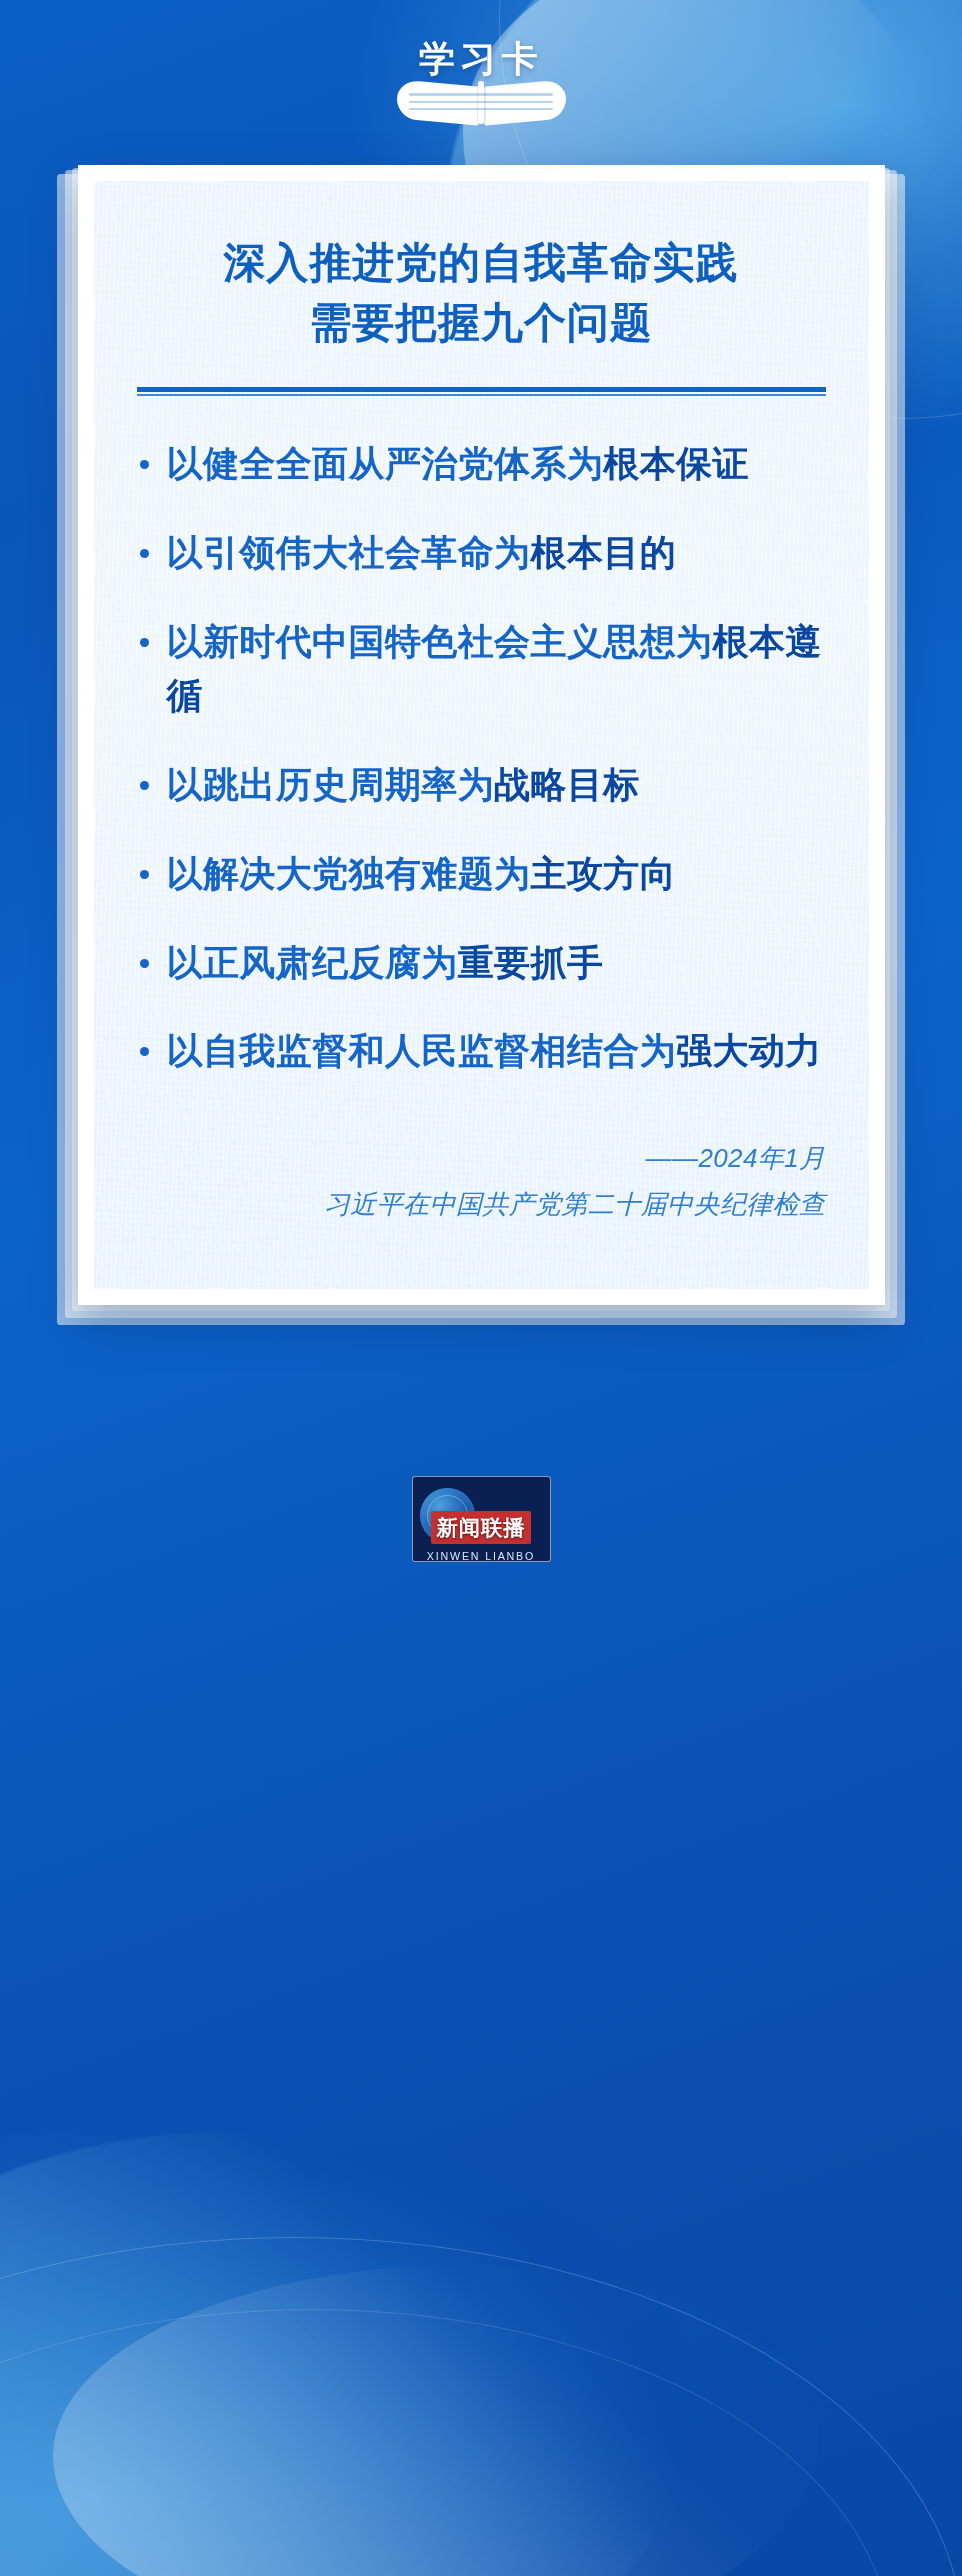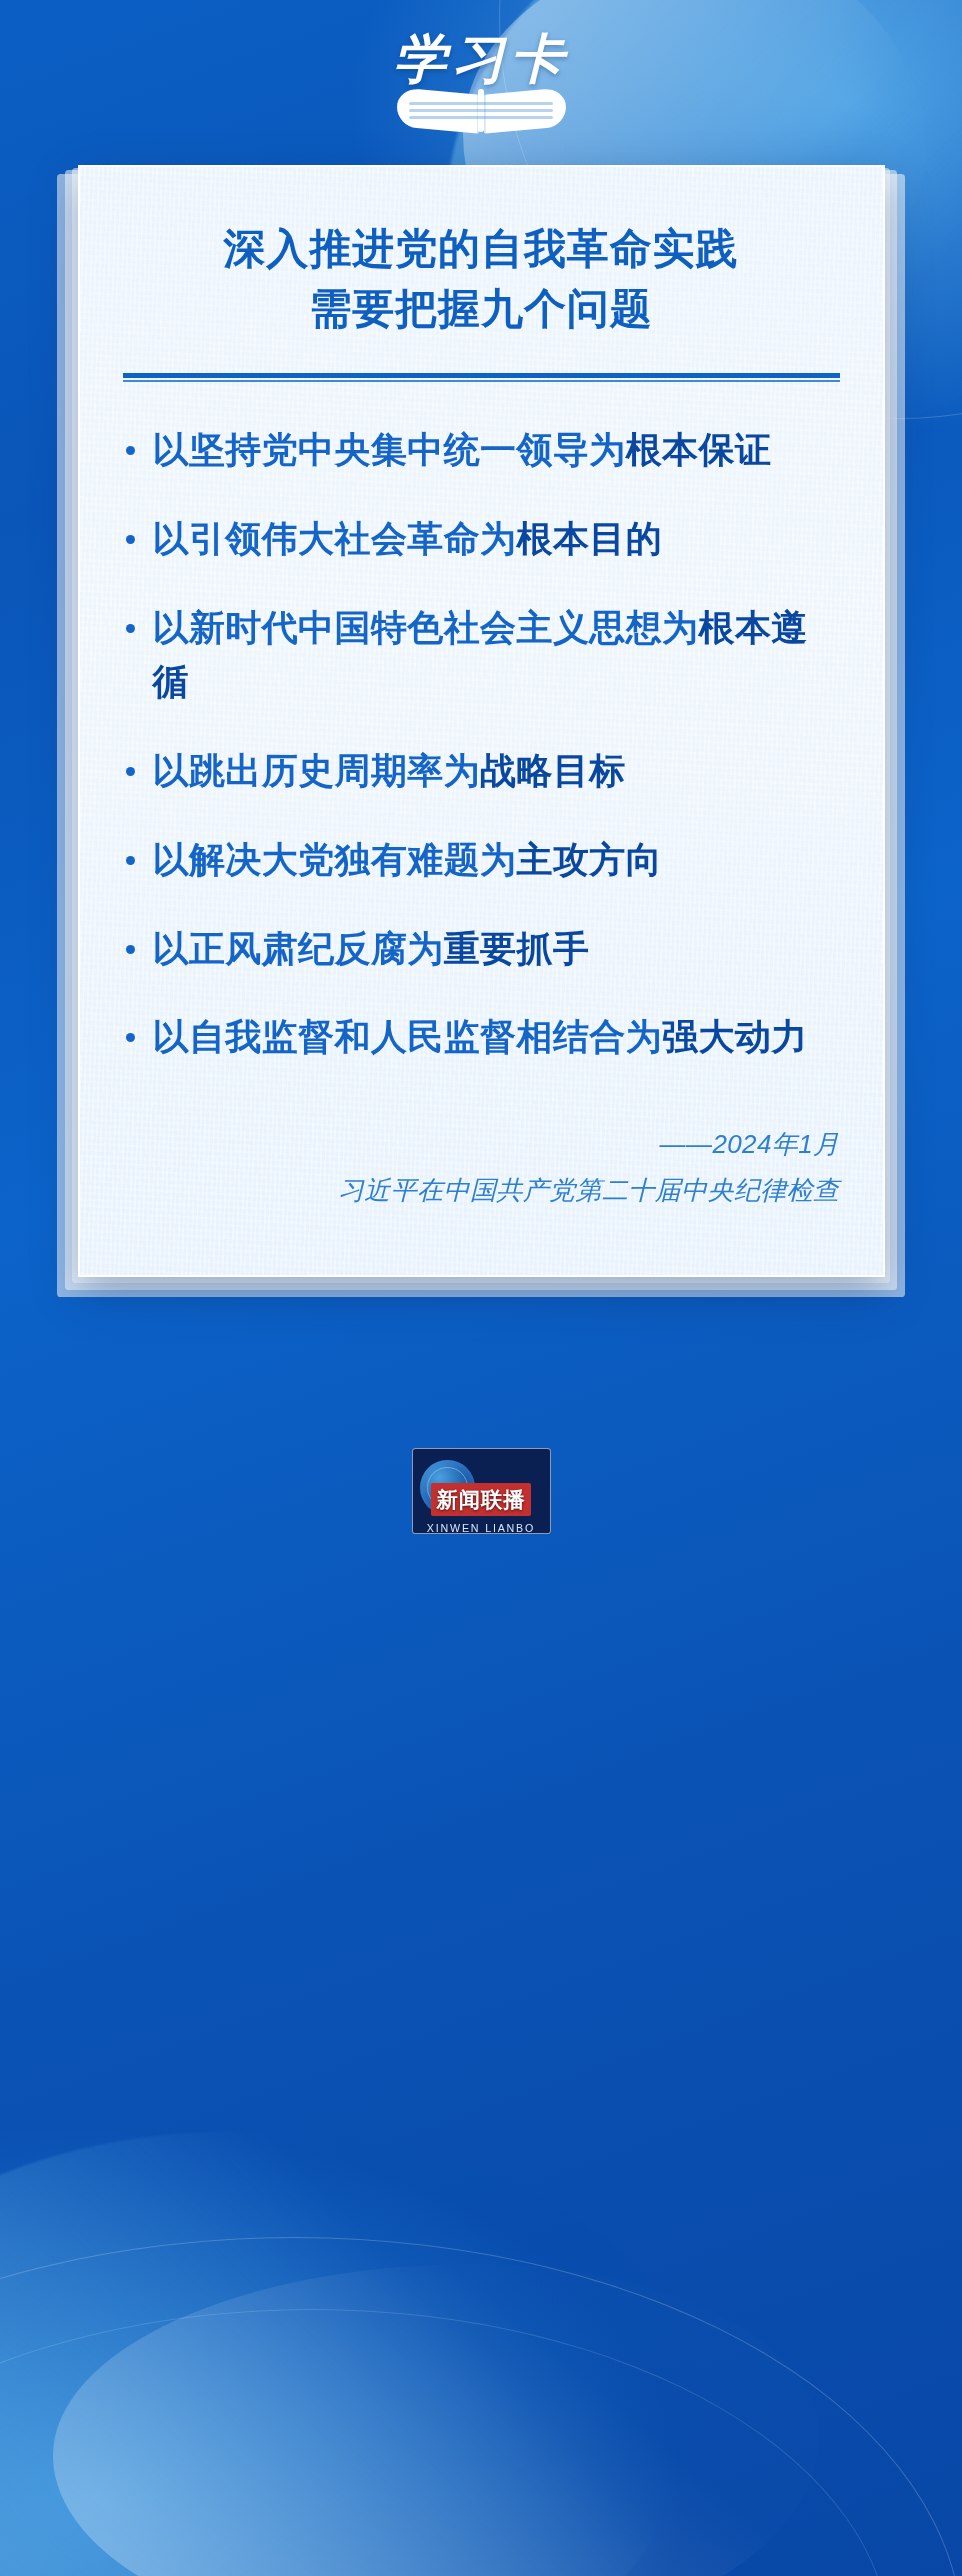--- a/index.html
+++ b/index.html
@@ -72,27 +72,26 @@
     position: relative;
     width: 267px;
     height: 116px;
     display: flex;
     flex-direction: column;
     align-items: center;
     justify-content: center;
   }
   .logo-text {
     font-family: "Liberation Serif", "DejaVu Serif", serif;
-    font-size: 53px;
+    font-size: 36px;
     font-weight: bold;
     color: #ffffff;
     letter-spacing: 5.3px;
     line-height: 1;
     text-shadow: 0 1.8px 5.3px rgba(0,40,90,0.35);
-    font-style: italic;
   }
   .logo-book {
     margin-top: 5.3px;
     width: 169px;
     height: 41px;
     position: relative;
   }
   .logo-book .page {
     position: absolute;
     top: 0;
@@ -158,21 +157,21 @@
   .sheet-1 { width: 848px; margin-left: -424px; top: 9px; bottom: -19.6px; background: rgba(226,242,255,0.45); }
   .sheet-2 { width: 832px; margin-left: -416px; top: 5.3px; bottom: -12.5px; background: rgba(236,247,255,0.6); }
   .sheet-3 { width: 818px; margin-left: -409px; top: 2.7px; bottom: -6.2px; background: rgba(245,251,255,0.8); }
 
   .card {
     position: relative;
     width: 807px;
     margin: 0 auto;
     background: #ffffff;
     border-radius: 0;
-    padding: 2px;
+    padding: 16px;
     box-shadow: 0 16px 41px rgba(2,40,95,0.35);
   }
   .card-inner {
     background:
       linear-gradient(180deg, #eef6fd 0%, #f2f8fd 40%, #eaf4fd 100%);
     padding: 53px 43px 62px 43px;
     position: relative;
     overflow: hidden;
   }
   
@@ -358,21 +357,21 @@
           <div>深入推进党的自我革命实践</div>
           <div>需要把握九个问题</div>
         </div>
 
         <div class="rule">
           <div class="thick"></div>
           <div class="thin"></div>
         </div>
 
         <ul class="list">
-          <li><span>以坚持党中央集中统一领导为</span><b>根本保证</b></li>
+          <li><span>以健全全面从严治党体系为</span><b>根本保证</b></li>
           <li><span>以引领伟大社会革命为</span><b>根本目的</b></li>
           <li><span>以新时代中国特色社会主义思想为</span><b>根本遵循</b></li>
           <li><span>以跳出历史周期率为</span><b>战略目标</b></li>
           <li><span>以解决大党独有难题为</span><b>主攻方向</b></li>
           <li><span>以正风肃纪反腐为</span><b>重要抓手</b></li>
           <li><span>以自我监督和人民监督相结合为</span><b>强大动力</b></li>
         </ul>
 
         <div class="source">
           <div>——2024年1月</div>

